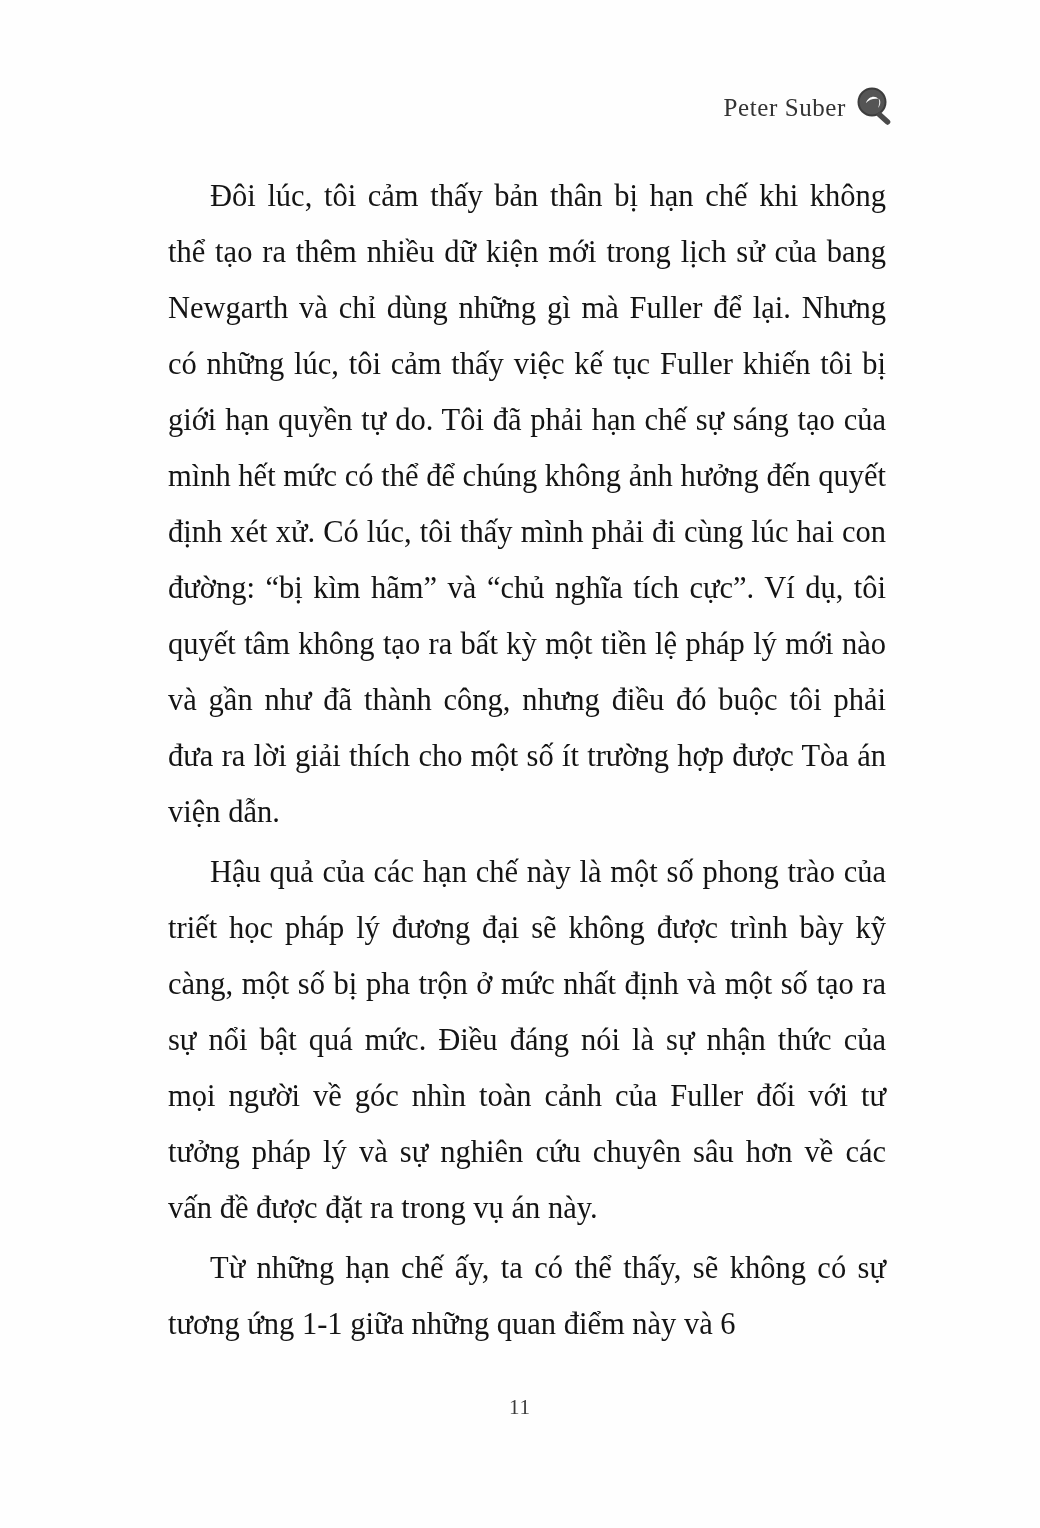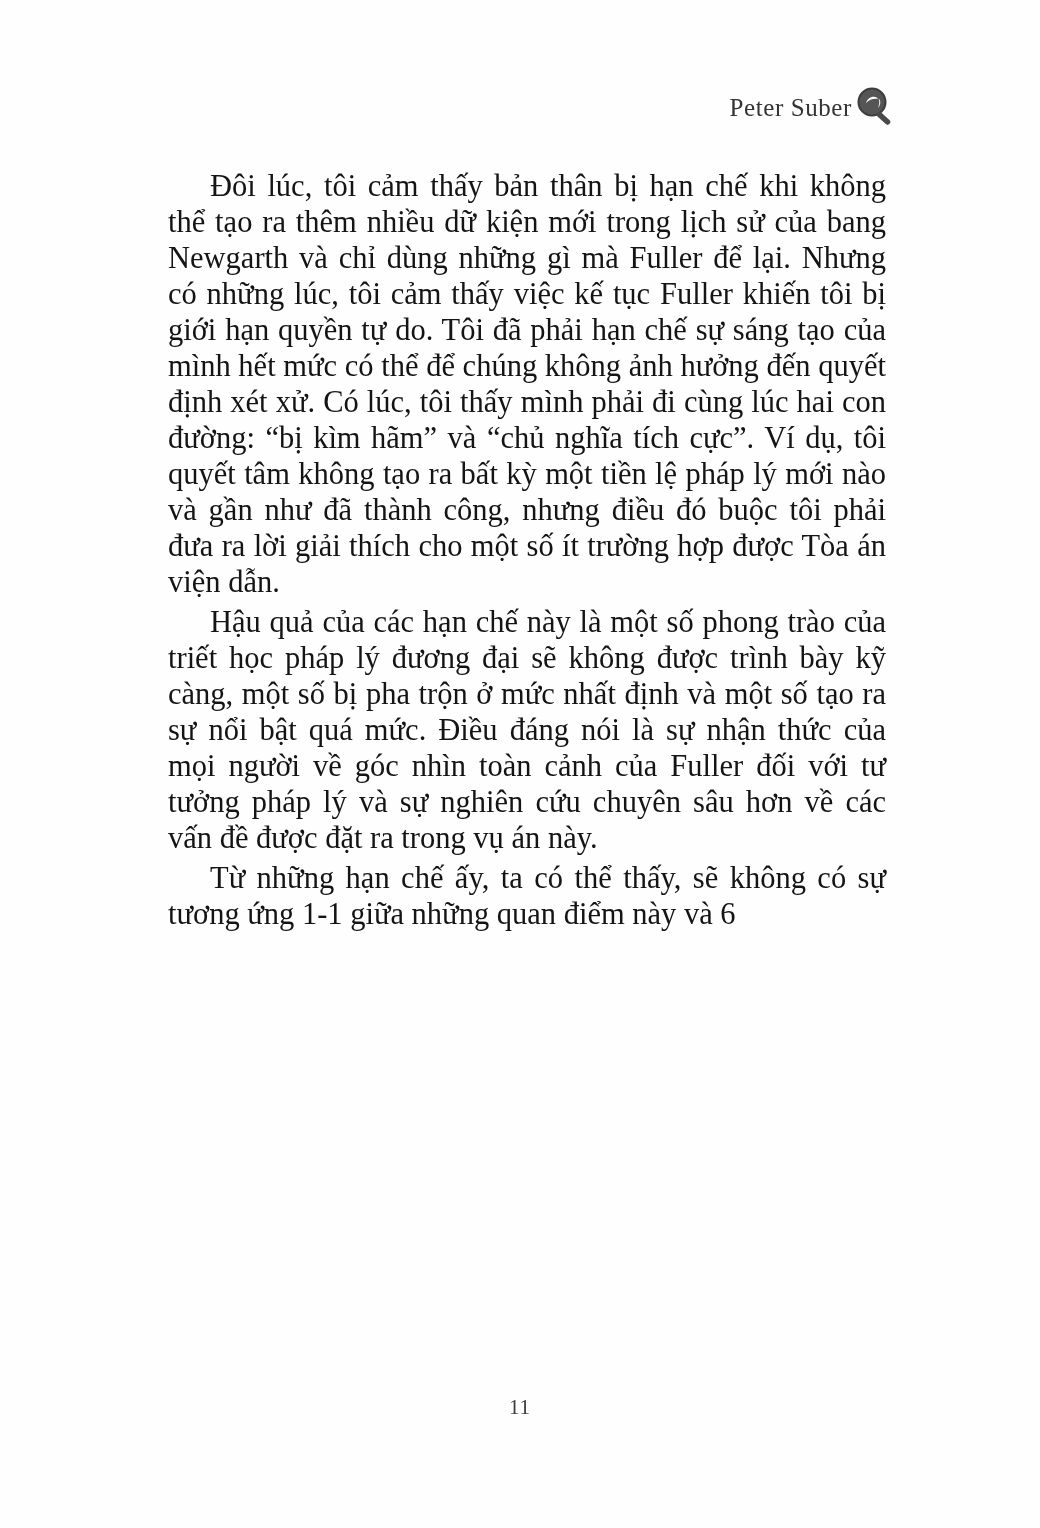--- a/index.html
+++ b/index.html
@@ -22,21 +22,21 @@
     background: #fefefe;
   }
 
   
   .running-head {
     position: absolute;
     top: 86px;
     right: 142px;
     display: flex;
     align-items: center;
-    gap: 2px;
+    gap: 8px;
   }
   .running-head .author {
     font-family: "Liberation Serif", serif;
     font-size: 25px;
     letter-spacing: 0.6px;
     color: #333333;
     white-space: nowrap;
   }
   .magnifier {
     width: 44px;
@@ -48,21 +48,21 @@
   
   .content {
     position: absolute;
     left: 168px;
     top: 168px;
     width: 718px;
   }
   p.para {
     margin: 0 0 4px 0;
     font-size: 30.5px;
-    line-height: 36px;
+    line-height: 56px;
     text-align: justify;
     text-justify: inter-word;
     text-indent: 42px;
     color: #141414;
     font-family: "Liberation Serif", serif;
   }
   p.para.last {
     margin-bottom: 0;
   }
 

